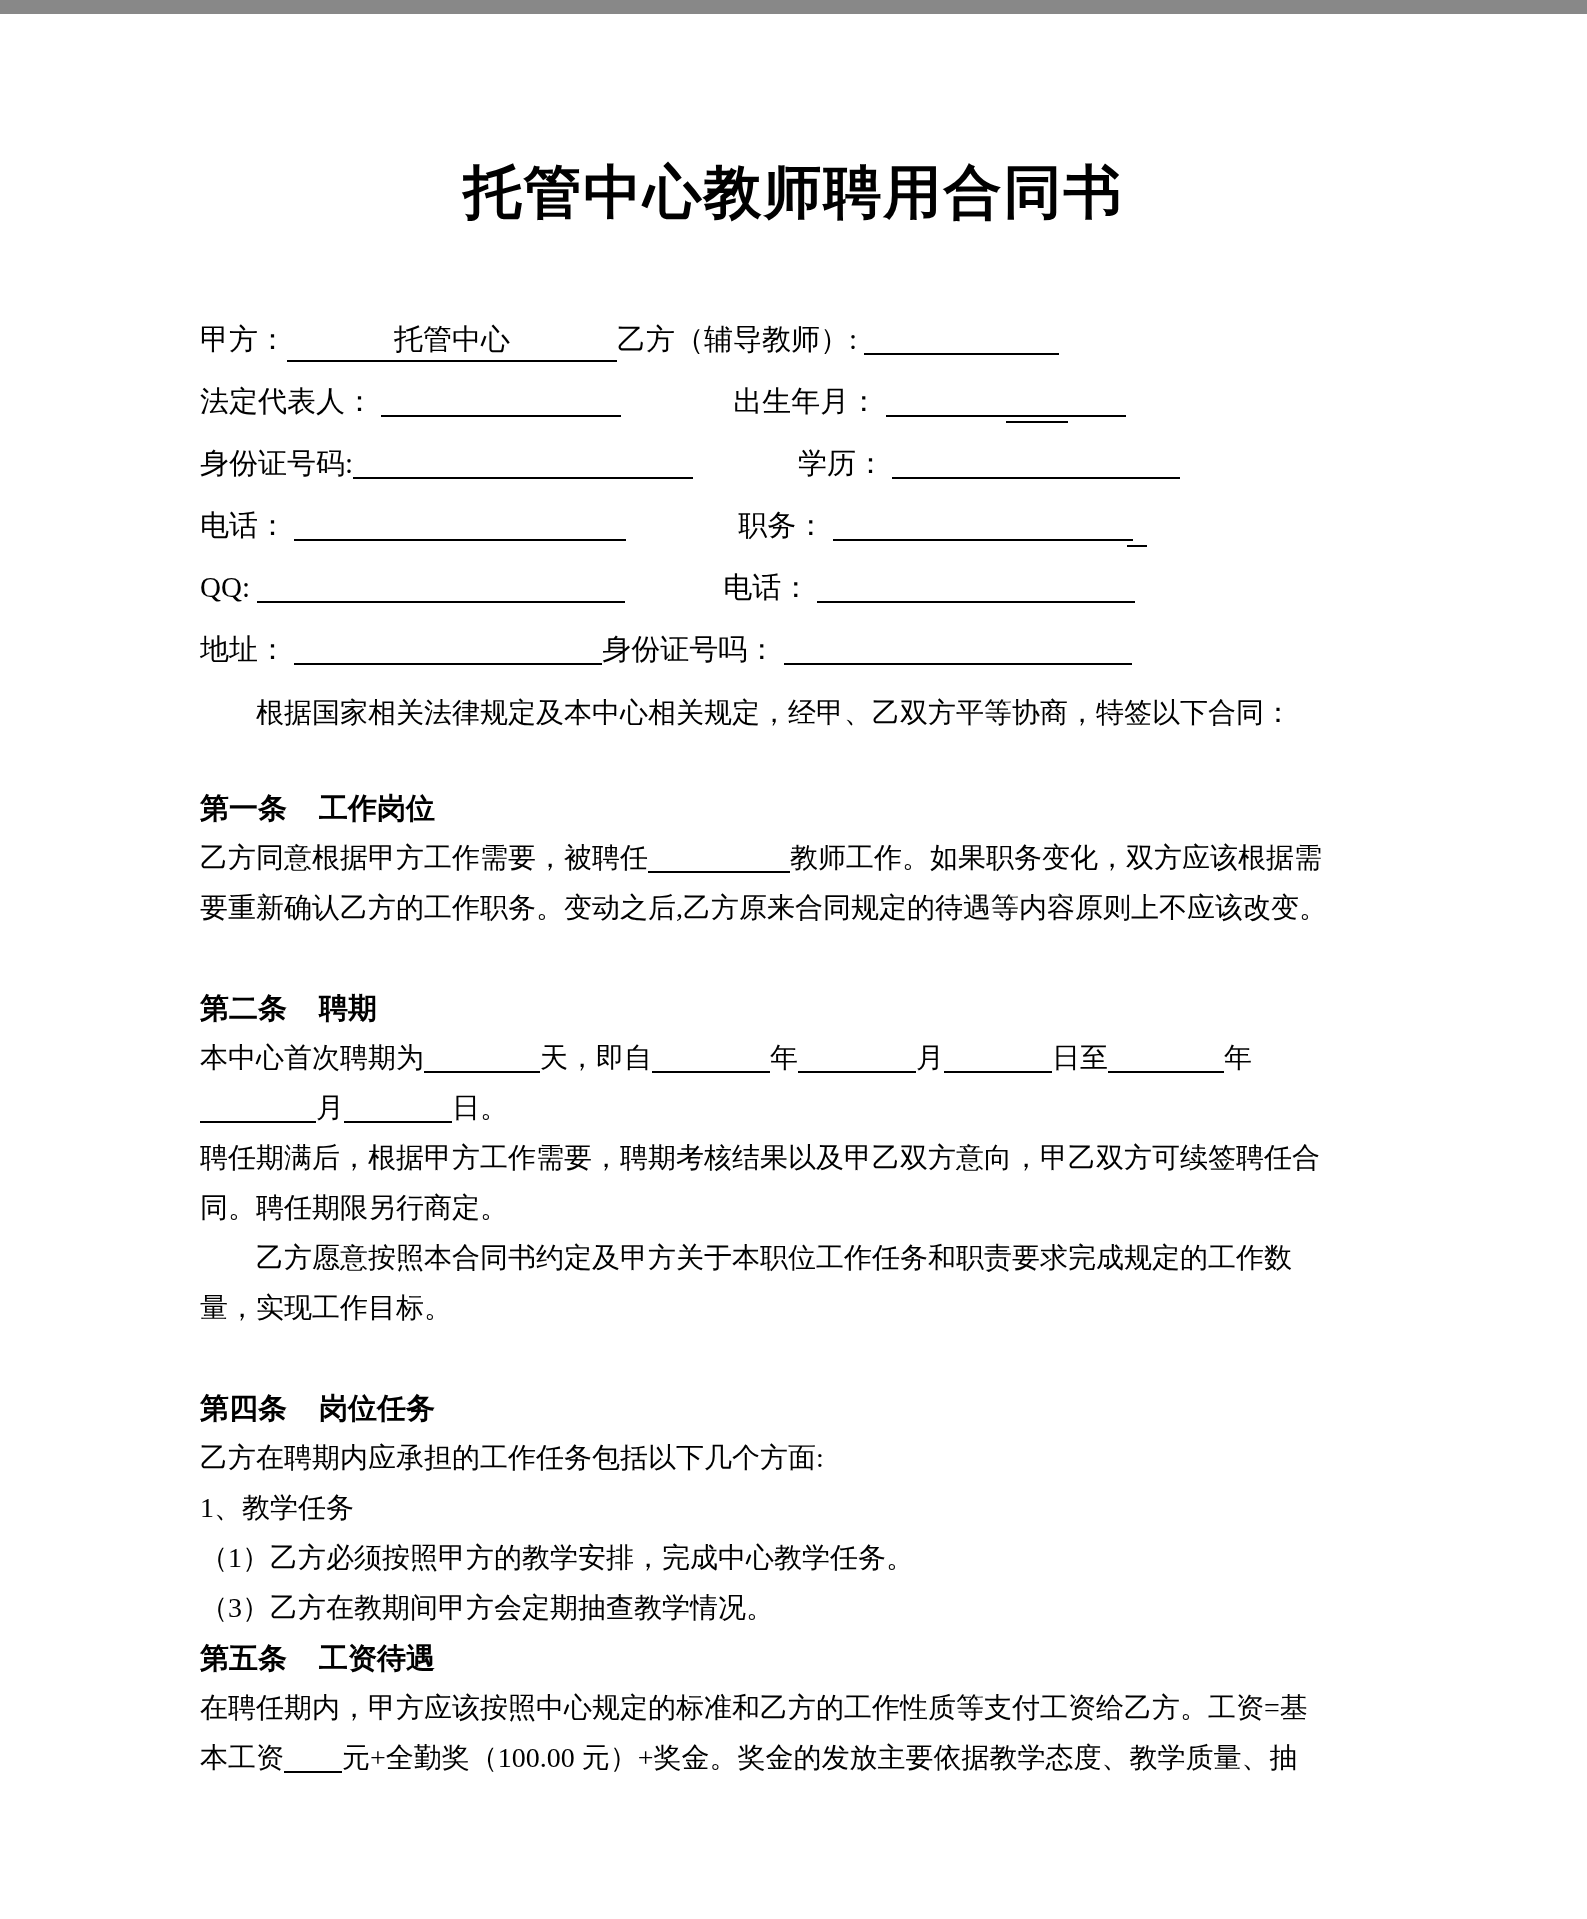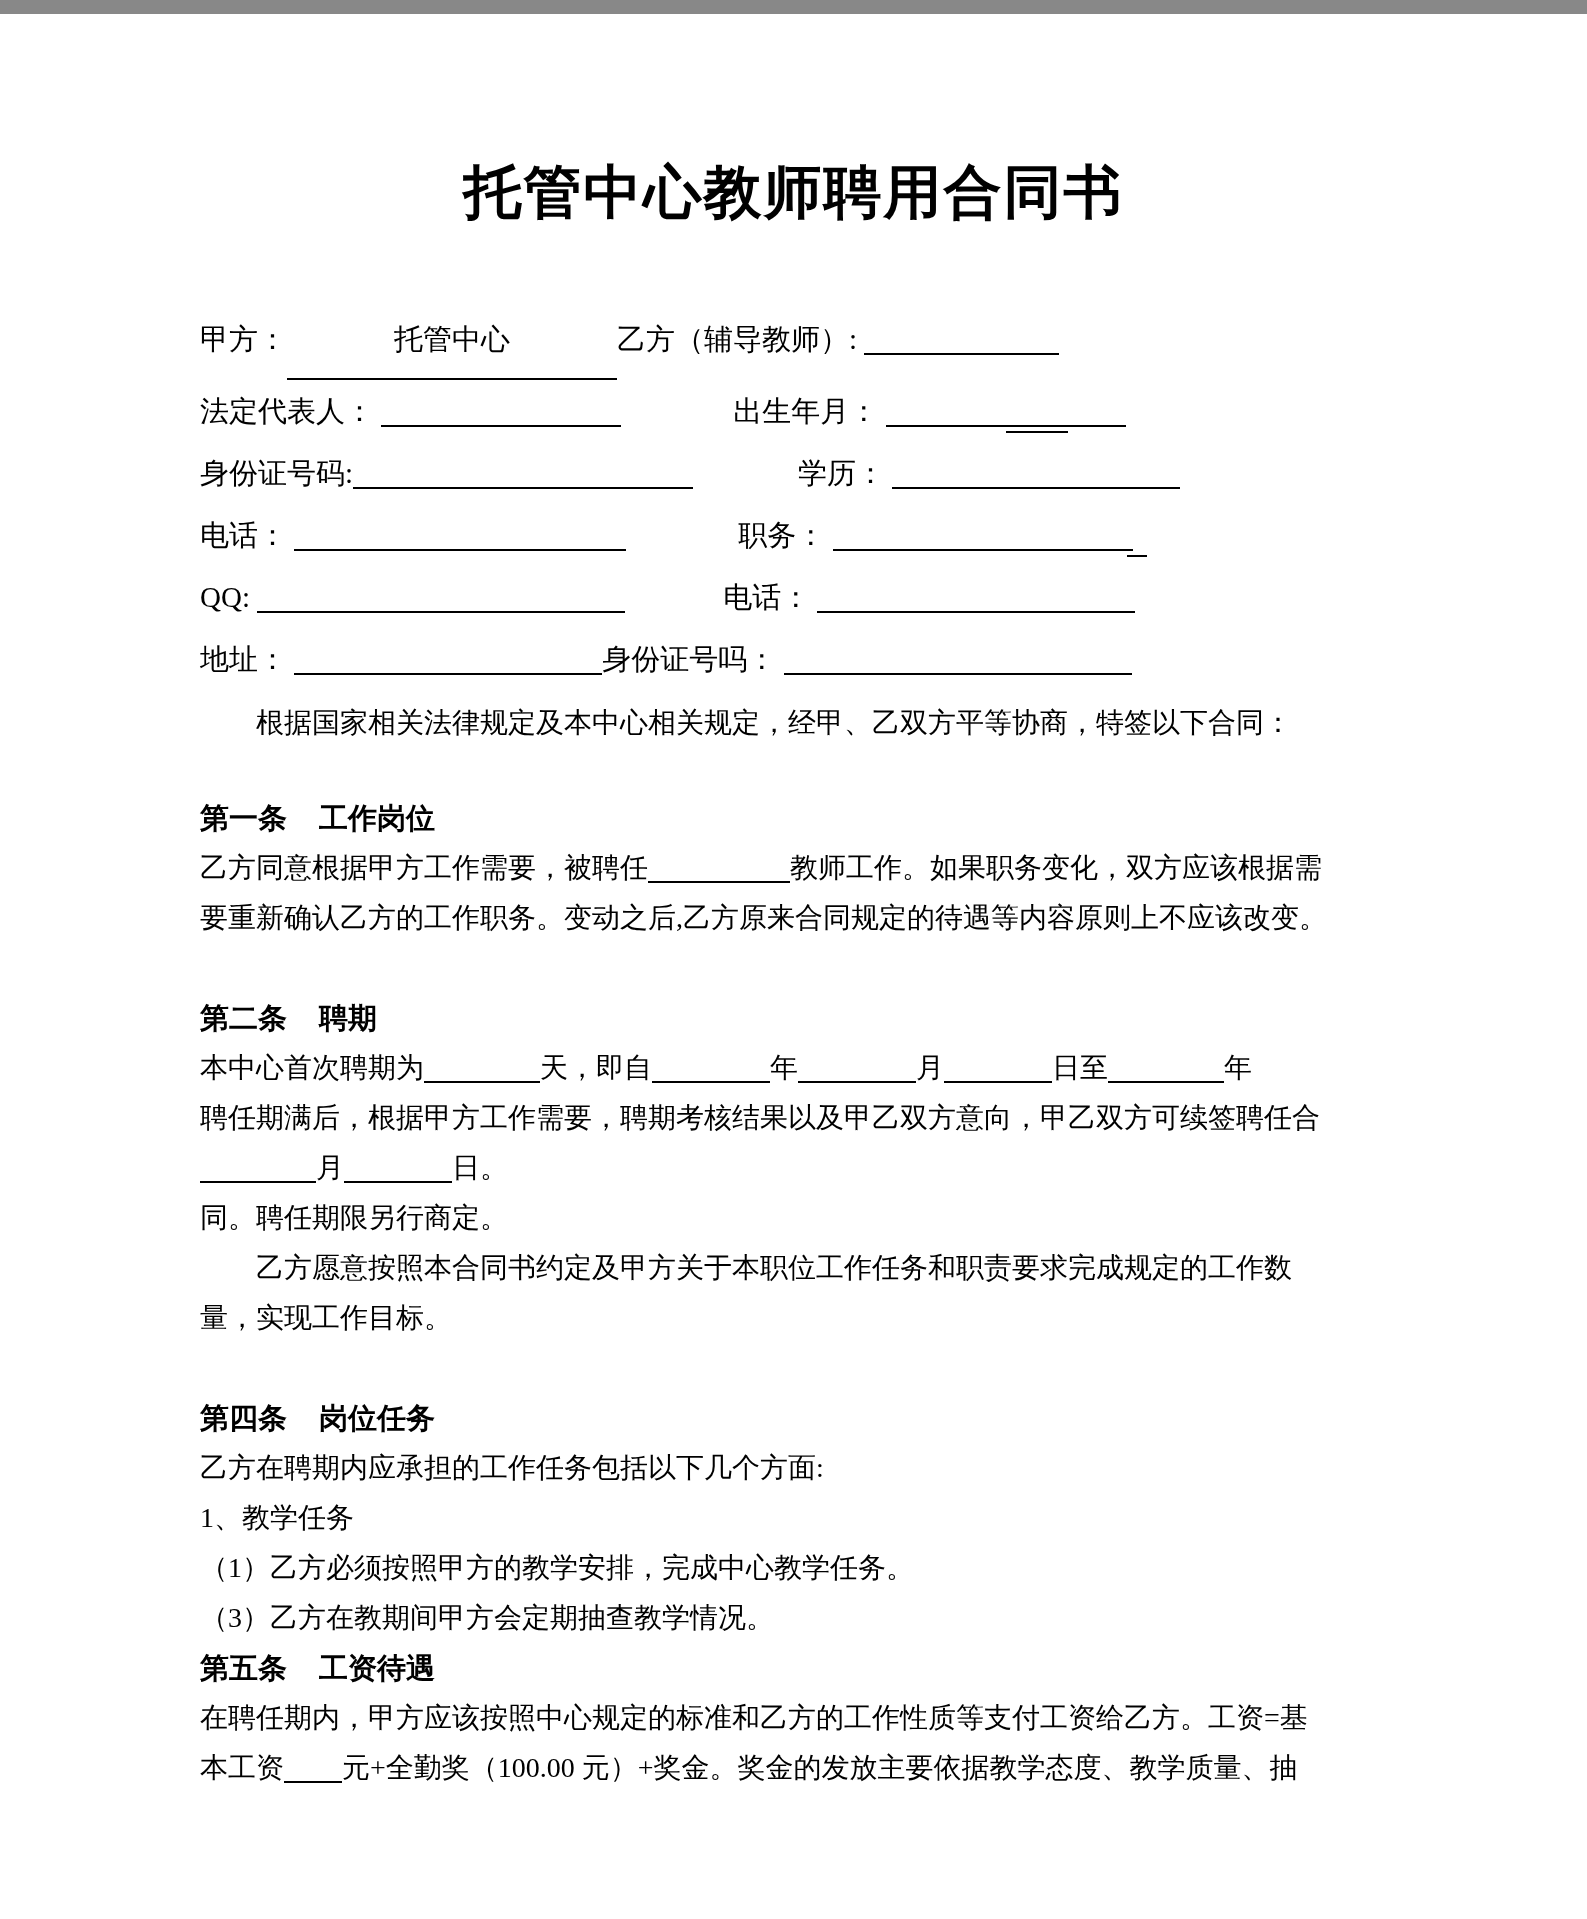--- a/index.html
+++ b/index.html
@@ -16,21 +16,21 @@
   .content{margin-left:200px;width:1110px;}
   .form-block{margin-top:84px;}
   .frow{line-height:62px;font-size:29px;white-space:nowrap;}
   .blank{
     display:inline-block;height:4px;border-bottom:2px solid #000;
     vertical-align:-6px;
   }
   .blank.low{vertical-align:-12px;}
   .blank.has-val{
     height:auto;vertical-align:baseline;text-align:center;
-    line-height:normal;padding-bottom:18px;border-bottom:2px solid #000;
+    line-height:normal;padding-bottom:0;border-bottom:2px solid #000;
   }
   .tline{line-height:50px;font-size:28px;white-space:nowrap;}
   .indent{text-indent:56px;}
   .heading{line-height:50px;font-size:29px;font-weight:bold;white-space:nowrap;}
   .heading .sec-name{margin-left:32px;}
   .mt45{margin-top:45px;}
   .mt50{margin-top:50px;}
   .mt55{margin-top:55px;}
   .intro-wrap{margin-top:8px;font-family:Liberation Serif, serif;}
 </style>
@@ -84,24 +84,24 @@
       <span>乙方同意根据甲方工作需要，被聘任</span><span class="blank" style="width:142px;"></span><span>教师工作。如果职务变化，双方应该根据需</span>
     </div>
     <div class="tline">要重新确认乙方的工作职务。变动之后,乙方原来合同规定的待遇等内容原则上不应该改变。</div>
 
     <div class="heading mt50">
       <span>第二条</span><span class="sec-name">聘期</span>
     </div>
     <div class="tline">
       <span>本中心首次聘期为</span><span class="blank" style="width:116px;"></span><span>天，即自</span><span class="blank" style="width:118px;"></span><span>年</span><span class="blank" style="width:118px;"></span><span>月</span><span class="blank" style="width:108px;"></span><span>日至</span><span class="blank" style="width:116px;"></span><span>年</span>
     </div>
-    <div class="tline">聘任期满后，根据甲方工作需要，聘期考核结果以及甲乙双方意向，甲乙双方可续签聘任合</div>
     <div class="tline">
       <span class="blank" style="width:116px;"></span><span>月</span><span class="blank" style="width:108px;"></span><span>日。</span>
     </div>
+    <div class="tline">聘任期满后，根据甲方工作需要，聘期考核结果以及甲乙双方意向，甲乙双方可续签聘任合</div>
     <div class="tline">同。聘任期限另行商定。</div>
 
     <div class="tline indent">乙方愿意按照本合同书约定及甲方关于本职位工作任务和职责要求完成规定的工作数</div>
     <div class="tline">量，实现工作目标。</div>
 
     <div class="heading mt50">
       <span>第四条</span><span class="sec-name">岗位任务</span>
     </div>
     <div class="tline">乙方在聘期内应承担的工作任务包括以下几个方面:</div>
     <div class="tline">1、教学任务</div>

